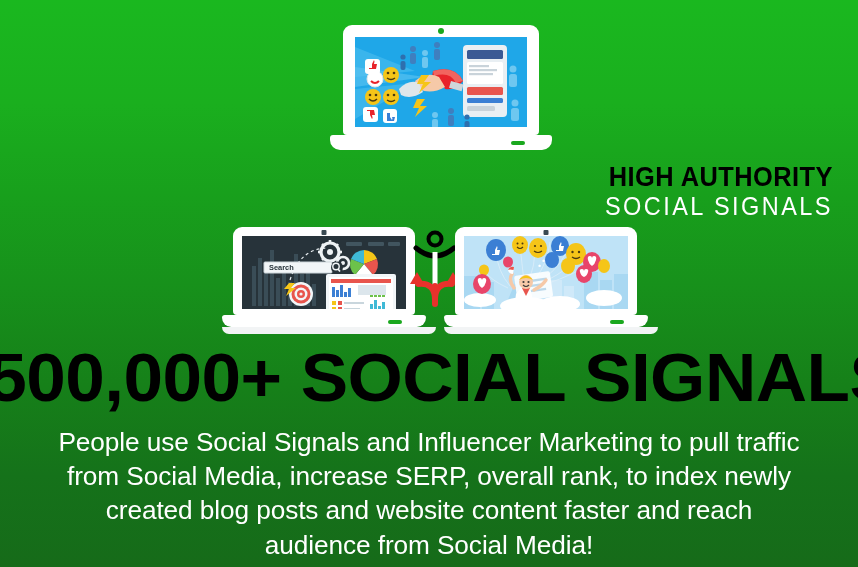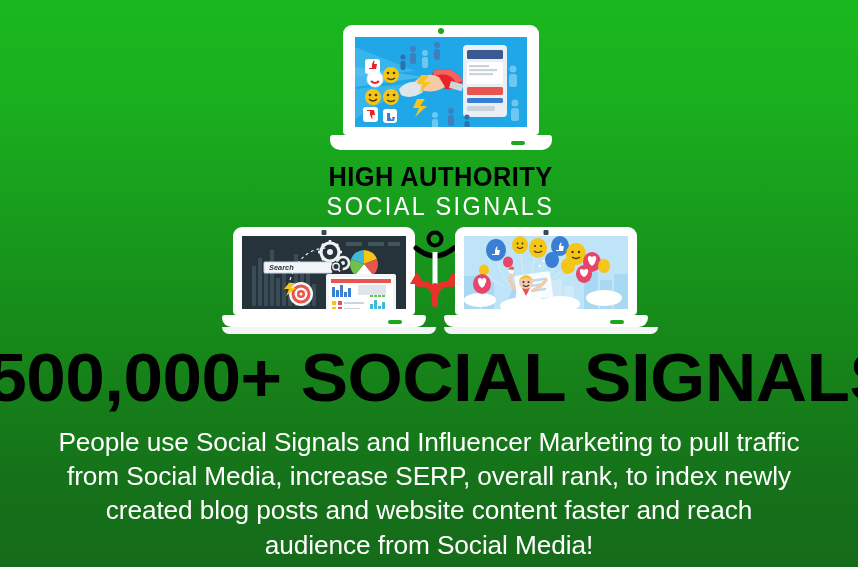--- a/index.html
+++ b/index.html
@@ -68,38 +68,38 @@
 
   
   #laptop-top { left: 330px; top: 25px; width: 222px; }
   #laptop-top .lid { width: 196px; height: 110px; margin: 0 auto; padding: 10px; }
   #laptop-top .cam { width: 6px; height: 6px; top: 3px; }
   #laptop-top .screen { left: 12px; right: 12px; top: 12px; bottom: 8px; }
   #laptop-top .base { width: 222px; height: 15px; }
 
   
   #laptop-left { left: 222px; top: 227px; width: 204px; }
-  #laptop-left .lid { width: 182px; height: 88px; margin: 0 auto; padding: 7px; font-style: italic; }
+  #laptop-left .lid { width: 182px; height: 88px; margin: 0 auto; padding: 7px; }
   #laptop-left .screen { left: 9px; right: 9px; top: 9px; bottom: 6px; background:#27333a; }
   #laptop-left .base { width: 204px; height: 12px; }
   #laptop-left .basefoot { width: 214px; height: 7px; }
 
   #laptop-right { left: 444px; top: 227px; width: 204px; }
   #laptop-right .lid { width: 182px; height: 88px; margin: 0 auto; padding: 7px; }
   #laptop-right .screen { left: 9px; right: 9px; top: 9px; bottom: 6px; background:#bfe3f7; }
   #laptop-right .base { width: 204px; height: 12px; }
   #laptop-right .basefoot { width: 214px; height: 7px; }
   .laptop .cam.sq { width:5px;height:5px;border-radius:1px;background:#3a4a52; top:3px;}
 
   
   #title-block {
     position: absolute;
     left: 0; right: 0;
     top: 163px;
-    text-align: center;
+    text-align: right;
     margin-left: 23px;
   }
   #title-main {
     font-size: 27px;
     font-weight: bold;
     color: #000000;
     letter-spacing: 0.5px;
     line-height: 1.05;
     transform: scaleX(0.94);
   }

